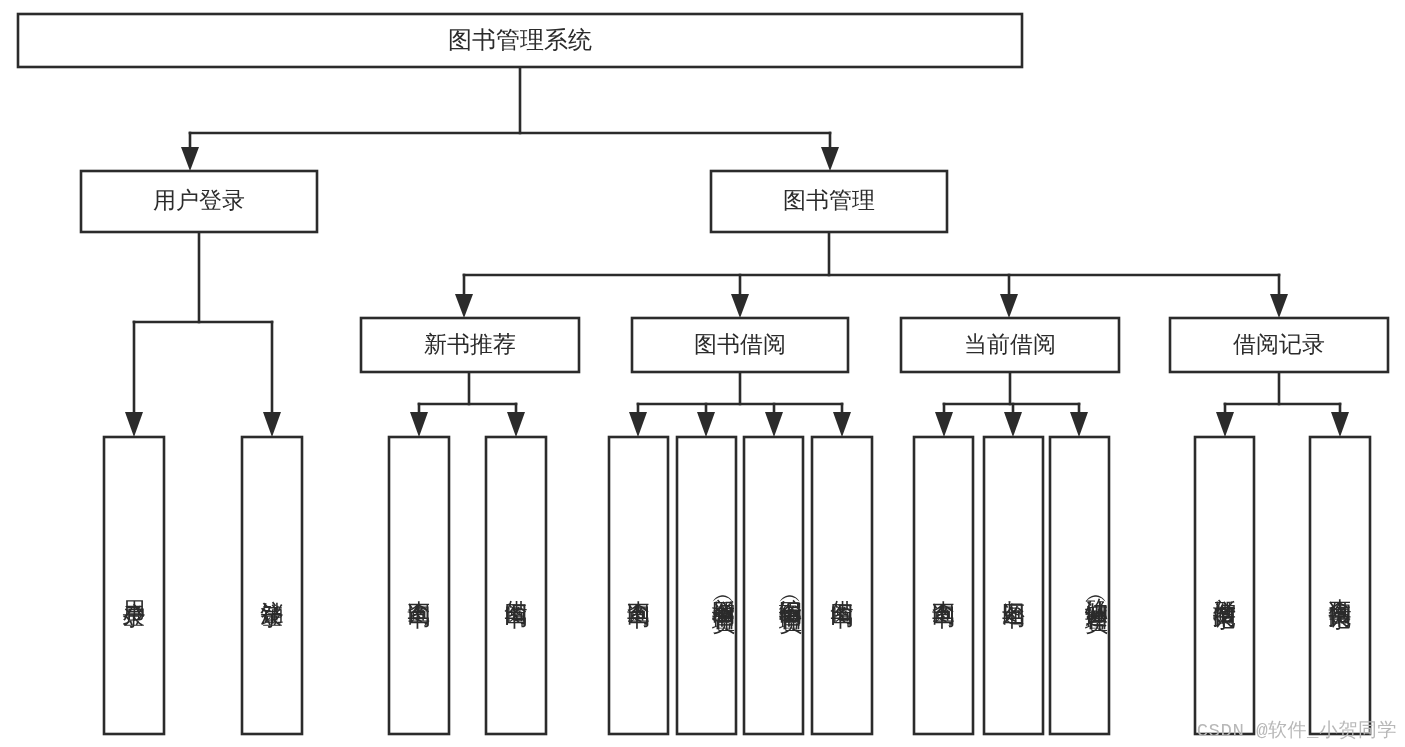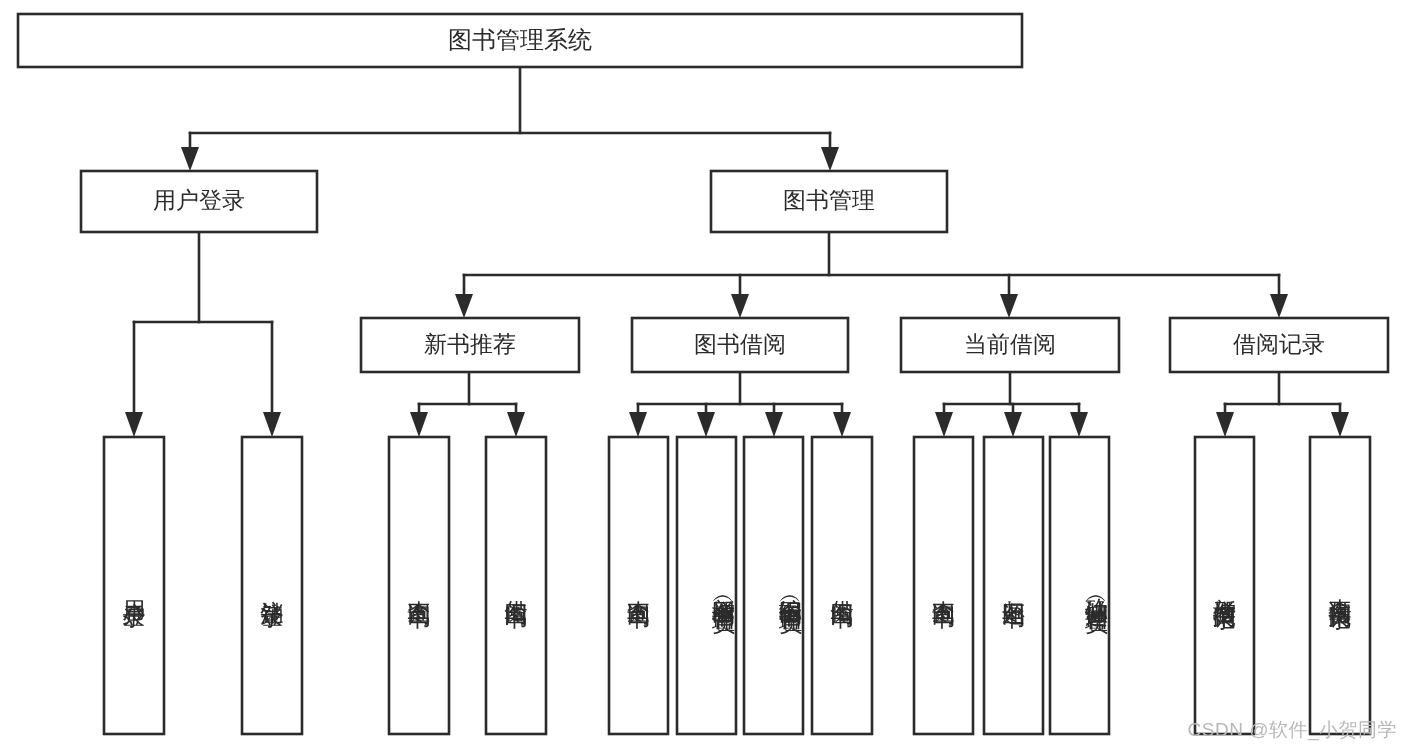--- a/index.html
+++ b/index.html
@@ -67,21 +67,21 @@
     line-height: 1.08;
     letter-spacing: 2px;
     color: #2b2b2b;
     white-space: nowrap;
     pointer-events: none;
   }
   .watermark {
     position: absolute;
     right: 8px;
     bottom: 4px;
-    font-family: Liberation Sans, sans-serif;
+    font-family: Liberation Mono, monospace;
     font-size: 19px;
     color: #b8b8b8;
     letter-spacing: 0.5px;
     white-space: nowrap;
   }
 </style>
 </head>
 <body>
 
 <div id="diagram-root">

